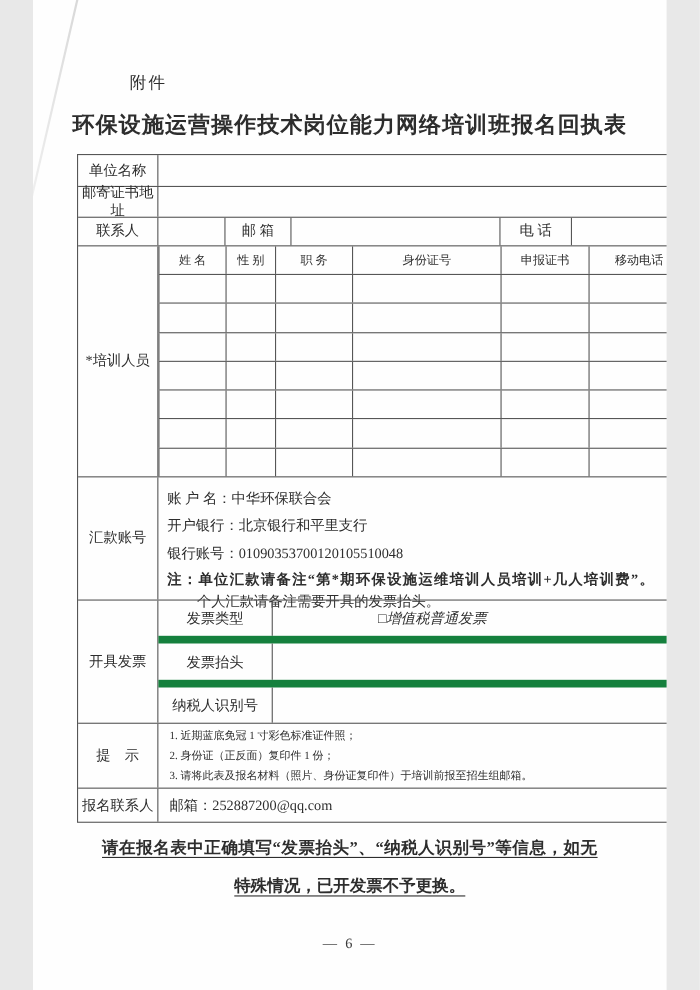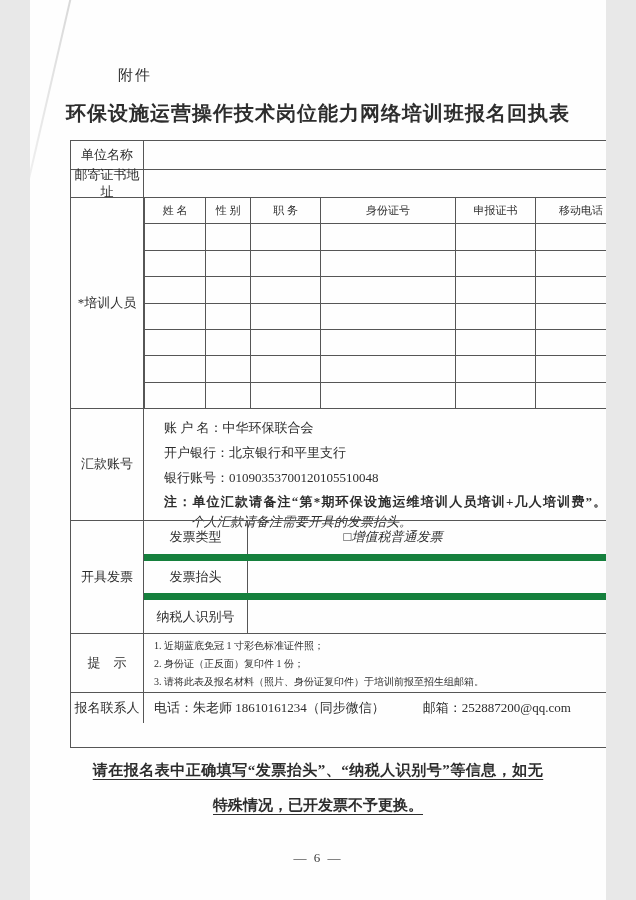--- a/index.html
+++ b/index.html
@@ -48,24 +48,24 @@
 
   .r-trainees { height:211px; }
   .t-grid { flex:1; display:flex; flex-direction:column; }
   .t-row { display:flex; flex:1; border-top:1px solid #565656; font-size:11px; }
   .t-row:first-child { border-top:none; }
   .t-cell { border-left:1px solid #565656; display:flex; align-items:center; justify-content:center; }
   .c0 { flex:0 0 61px; } .c1 { flex:0 0 45px; } .c2 { flex:0 0 70px; }
   .c3 { flex:0 0 135px; } .c4 { flex:0 0 80px; } .c5 { flex:1; }
 
   .r-remit { height:112px; }
-  .remit-body { flex:1; padding:6px 6px 0 20px; }
+  .remit-body { flex:1; padding:6px 6px 0 8px; }
   .remit-line { line-height:25px; }
   .remit-note1 { font-weight:bold; letter-spacing:1.2px; line-height:20px; margin-top:2px; }
-  .remit-note2 { line-height:19px; padding-left:27px;font-style:italic; }
+  .remit-note2 { line-height:19px; padding-left:27px; }
 
   .r-invoice { height:113px; }
   .inv-grid { flex:1; display:flex; flex-direction:column; }
   .inv-row { display:flex; flex:1; border-top:7px solid #15803d; }
   .inv-row:first-child { border-top:none; }
   .inv-sub { flex:0 0 103px; border-left:none; }
   .inv-val { flex:1; border-left:1px solid #565656; }
   .inv-type-val { justify-content:center; padding-right:88px;font-style:italic; }
 
   .r-tips { height:59px; }
@@ -96,20 +96,28 @@
     <div class="row r-unit">
       <div class="cell lab">单位名称</div>
       <div class="cell fill"></div>
     </div>
 
     <div class="row r-mail">
       <div class="cell lab">邮寄证书地址</div>
       <div class="cell fill"></div>
     </div>
 
+    <div class="row r-contact">
+      <div class="cell lab">联系人</div>
+      <div class="cell w-c1"></div>
+      <div class="cell w-c2 cen">邮 箱</div>
+      <div class="cell w-c3"></div>
+      <div class="cell w-c4 cen">电 话</div>
+      <div class="cell fill"></div>
+    </div>
 
     <div class="row r-trainees">
       <div class="cell lab">*培训人员</div>
       <div class="cell t-grid">
         <div class="t-row">
           <div class="t-cell c0">姓 名</div>
           <div class="t-cell c1">性 别</div>
           <div class="t-cell c2">职 务</div>
           <div class="t-cell c3">身份证号</div>
           <div class="t-cell c4">申报证书</div>
@@ -209,21 +217,20 @@
       <div class="cell tips-body">
         <div>1. 近期蓝底免冠 1 寸彩色标准证件照；</div>
         <div>2. 身份证（正反面）复印件 1 份；</div>
         <div>3. 请将此表及报名材料（照片、身份证复印件）于培训前报至招生组邮箱。</div>
       </div>
     </div>
 
     <div class="row r-regcontact">
       <div class="cell lab">报名联系人</div>
       <div class="cell regc-body">
-        <span class="regc-phone">电话：朱老师 18610161234（同步微信）</span>
         <span>邮箱：252887200@qq.com</span>
       </div>
     </div>
 
   </div>
 
   <div class="footer-notice fn1"><span>请在报名表中正确填写“发票抬头”、“纳税人识别号”等信息，如无</span></div>
   <div class="footer-notice fn2"><span>特殊情况，已开发票不予更换。</span></div>
 
   <div class="page-number">— 6 —</div>

